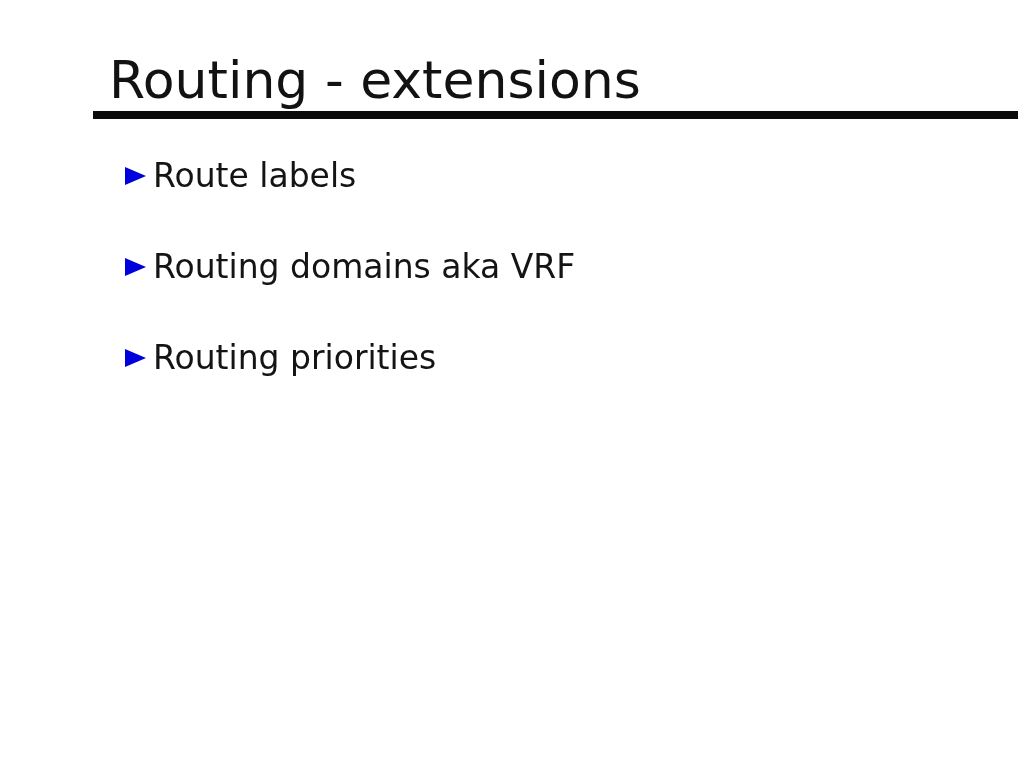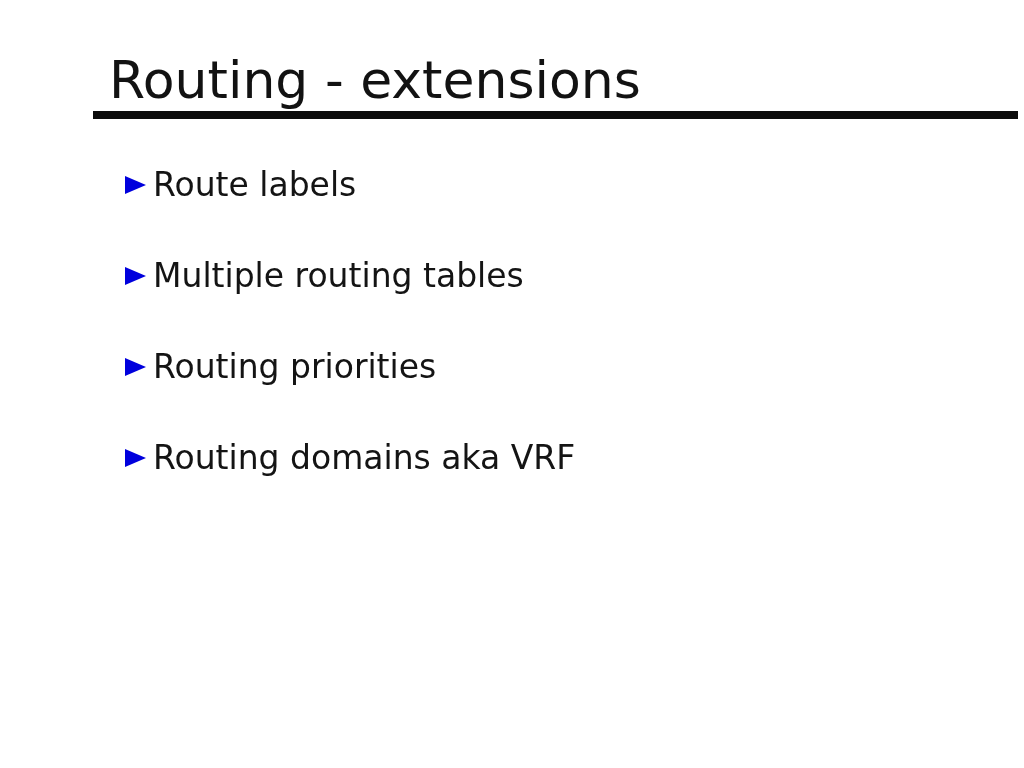--- a/index.html
+++ b/index.html
@@ -32,21 +32,21 @@
     position: absolute;
     left: 48px;
     top: 111px;
     width: 925px;
     height: 8px;
     background: #0b0b0b;
   }
   .bullet-list {
     position: absolute;
     left: 80px;
-    top: 165px;
+    top: 156px;
     margin: 0;
     padding: 0;
     list-style: none;
   }
   .bullet-item {
     display: flex;
     align-items: center;
     height: 40px;
     margin-bottom: 51px;
   }
@@ -77,25 +77,21 @@
 
   <div class="title-rule"></div>
 
   <ul class="bullet-list">
     <li class="bullet-item">
       <span class="bullet-icon"></span>
       <span class="bullet-label">Route labels</span>
     </li>
     <li class="bullet-item">
       <span class="bullet-icon"></span>
-      <span class="bullet-label">Multiple routing tables</span>
+      <span class="bullet-label">Routing domains aka VRF</span>
     </li>
     <li class="bullet-item">
       <span class="bullet-icon"></span>
       <span class="bullet-label">Routing priorities</span>
-    </li>
-    <li class="bullet-item">
-      <span class="bullet-icon"></span>
-      <span class="bullet-label">Routing domains aka VRF</span>
     </li>
   </ul>
 
 </div>
 
 </body></html>

